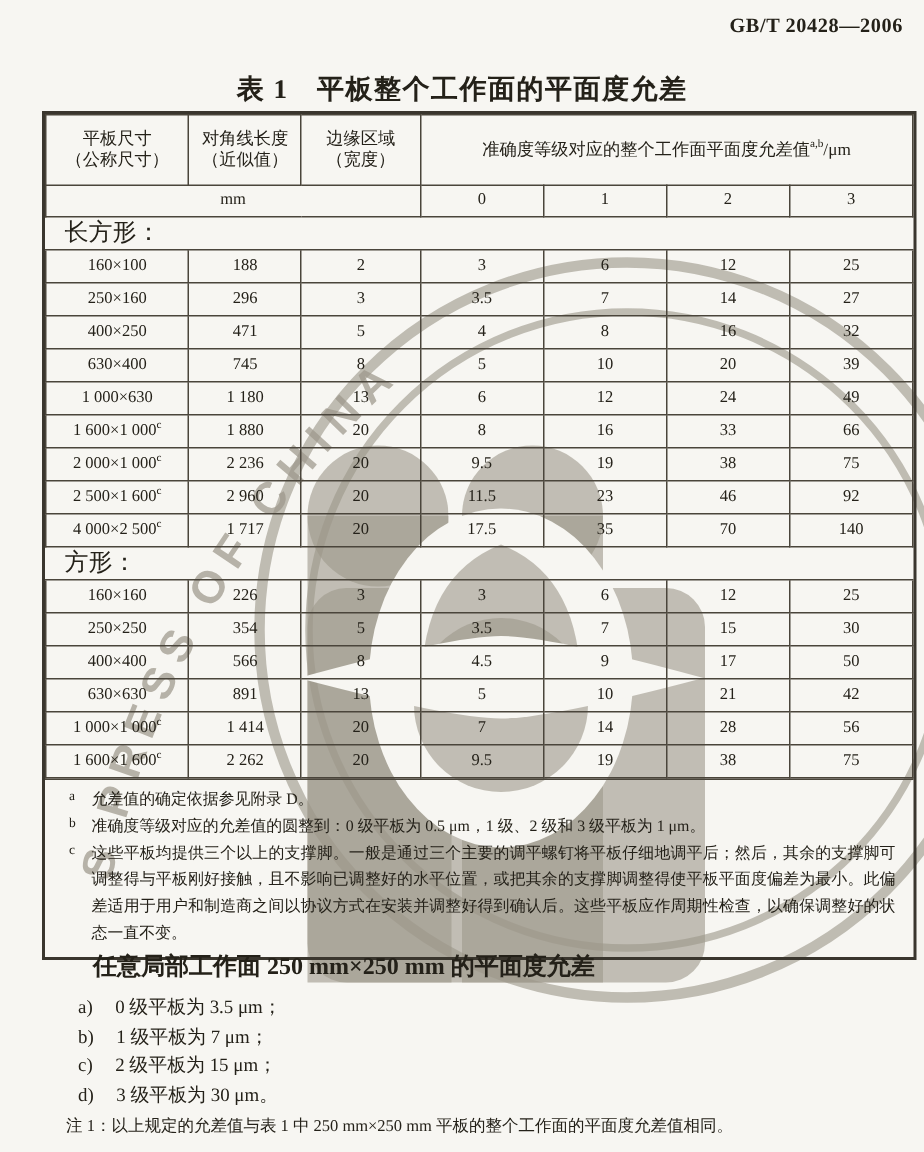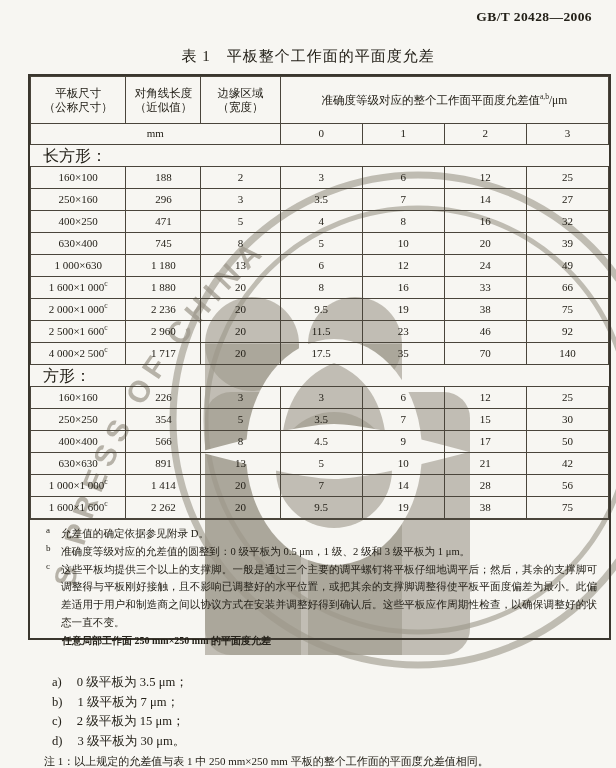--- a/index.html
+++ b/index.html
@@ -8,26 +8,26 @@
     position:relative;
     width:616px;height:768px;
     background:#f7f6f2;
     overflow:hidden;
     font-family:"Liberation Serif","DejaVu Serif",serif;
     color:#242119;
   }
   .watermark{position:absolute;left:0;top:0;z-index:0;pointer-events:none;}
   .content{position:relative;z-index:1;}
   .doc-number{
-    position:absolute;top:9px;right:24px;
+    position:absolute;top:9px;right:14px;
     font-weight:700;font-size:13.5px;letter-spacing:.4px;
   }
   .table-title{
     position:absolute;top:47px;left:0;width:100%;
-    text-align:center;font-weight:400;font-size:15px;letter-spacing:1px;
+    text-align:center;font-weight:700;font-size:18px;letter-spacing:1px;
   }
   .table-box{
     position:absolute;left:28px;top:74px;width:579px;
     border:2px solid #3a362e;
   }
   table.t1{width:100%;border-collapse:collapse;table-layout:fixed;}
   table.t1 th,table.t1 td{
     border:1px solid #4a453b;
     text-align:center;vertical-align:middle;
     font-size:11px;font-weight:400;padding:0;
@@ -42,21 +42,21 @@
   table.t1 sup{font-size:7.5px;vertical-align:super;line-height:0;}
   .hcell-line{display:block;}
   .footnotes{
     border-top:1px solid #4a453b;
     padding:5px 12px 6px 16px;
     font-size:10.6px;line-height:1.68;
   }
   .fnote{position:relative;padding-left:15px;text-align:justify;}
   .fnote .mk{position:absolute;left:0;top:-2px;font-size:9px;}
   .sec2{position:absolute;left:28px;top:634px;width:566px;}
-  .sec2 .heading{font-weight:700;font-size:10px;margin:0 0 25px 34px;}
+  .sec2 .heading{font-weight:700;font-size:16px;margin:0 0 7px 34px;}
   .sec2 .intro{font-size:12.6px;margin:0 0 5px 20px;}
   .sec2 .item{display:flex;gap:15px;font-size:12.6px;height:19.5px;align-items:center;margin-left:24px;}
   .sec2 .note1{font-size:11px;margin:3px 0 0 16px;}
 </style>
 </head>
 <body>
 
 <div class="page">
 
   <svg class="watermark" width="616" height="768" viewBox="0 0 616 768">

